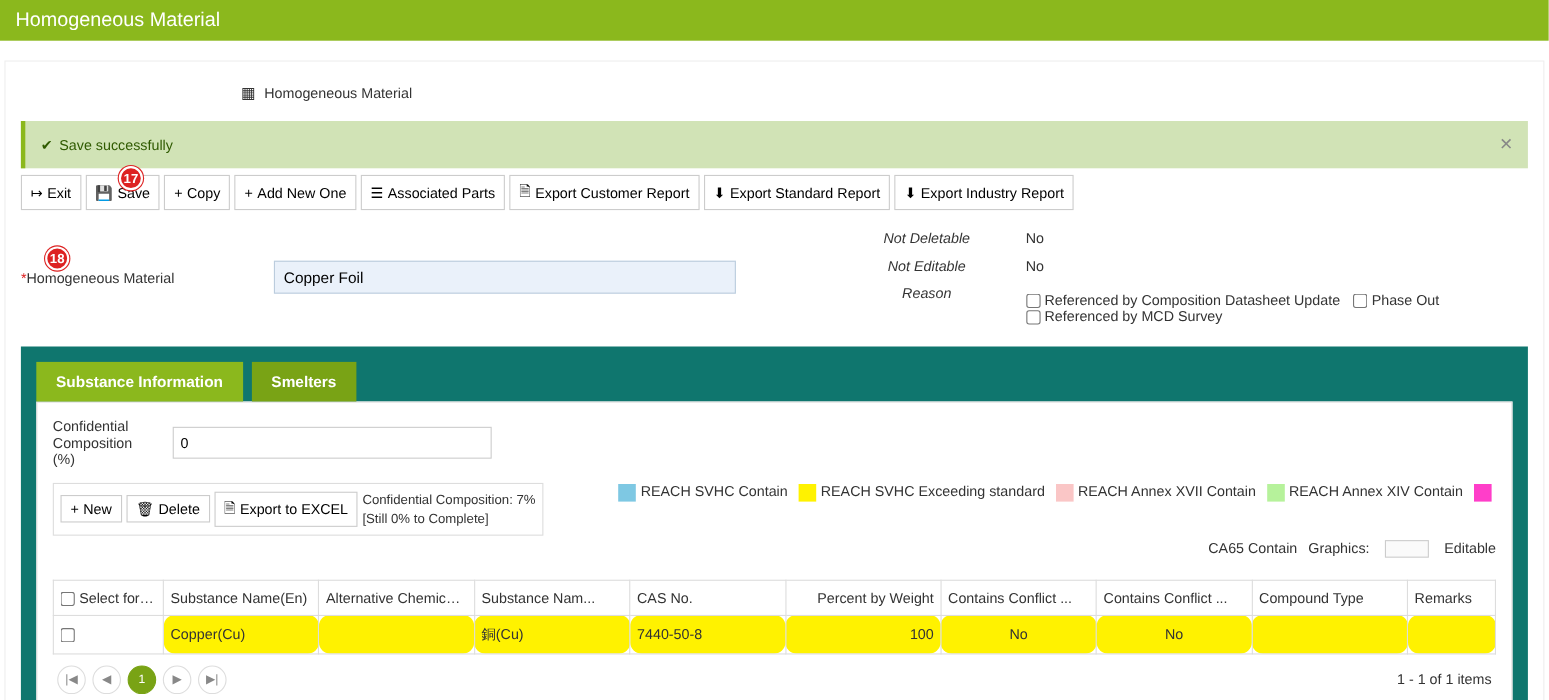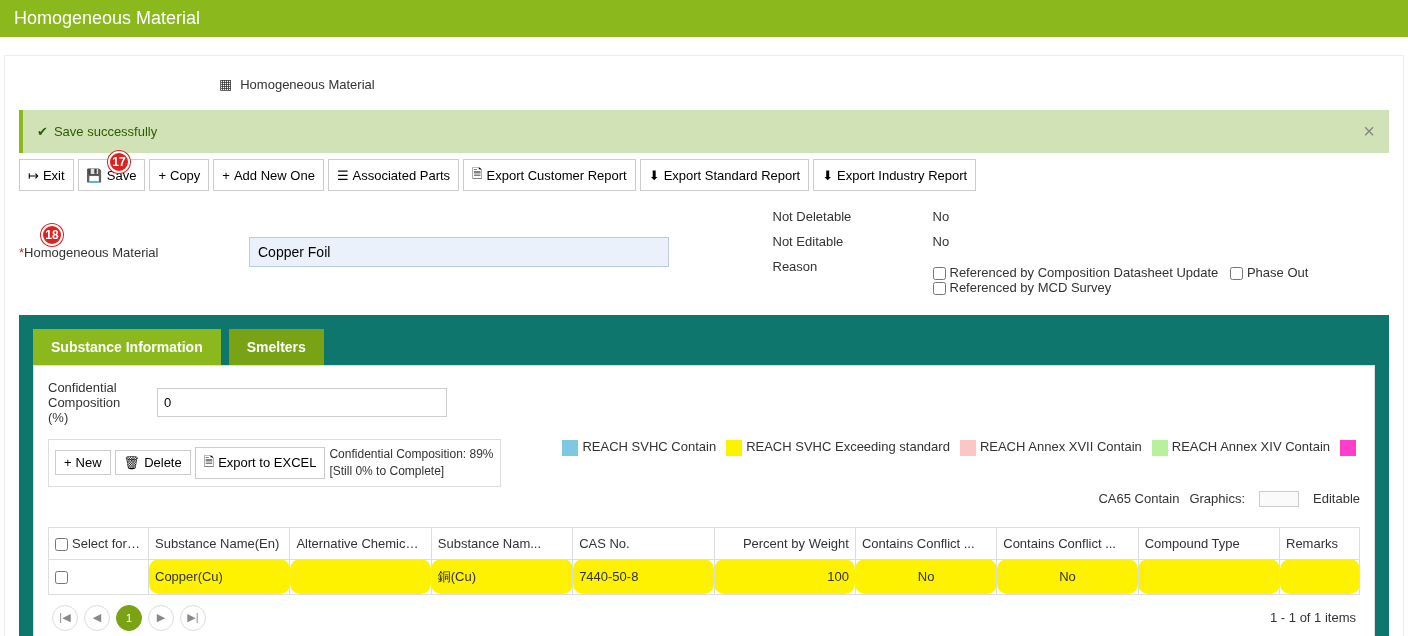--- a/index.html
+++ b/index.html
@@ -16,21 +16,21 @@
 .badge-18 { left: 36px; top: 168px; }
 .toolbar { display: flex; gap: 4px; margin-bottom: 18px; flex-wrap: wrap; }
 .btn { background: #fff; border: 1px solid #ccc; padding: 4px 8px; font-size: 13px; display: inline-flex; align-items: center; gap: 4px; cursor: pointer; white-space: nowrap; }
 .form-row { display: flex; margin-bottom: 10px; }
 .form-left { flex: 0 0 55%; display: flex; align-items: center; }
 .req { color: #D22; }
 .label { width: 230px; padding-right: 14px; }
 .text-input { border: 1px solid #bcd; background: #EAF1FA; padding: 6px 8px; font-size: 14px; width: 420px; }
 .form-right { flex: 1; display: flex; flex-direction: column; gap: 10px; }
 .fr-row { display: flex; align-items: flex-start; }
-.fr-label { width: 160px; text-align: left; padding-right: 20px; }
+.fr-label { width: 160px; text-align: center; padding-right: 20px; font-style: italic; }
 .fr-val { }
 .chk { margin-right: 4px; vertical-align: middle; }
 .section-wrap { background: #0f766e; padding: 14px 0 0 0; margin-top: 20px; }
 .tabs { display: flex; gap: 8px; margin-left: 14px; }
 .tab { background: #79A315; color: #fff; padding: 10px 18px; font-weight: bold; font-size: 14px; cursor: pointer; }
 .tab.active { background: #8BB81D; }
 .tab-content { background: #fff; margin: 0 14px 14px 14px; padding: 14px; border: 1px solid #ddd; }
 .conf-row { display: flex; align-items: center; gap: 14px; margin-bottom: 14px; }
 .conf-label { width: 95px; }
 .conf-input { border: 1px solid #ccc; padding: 6px; width: 290px; font-size: 13px; }
@@ -160,21 +160,21 @@
             </button>
           <button class="btn">
               <span>🗑</span>
               <span>Delete</span>
             </button>
           <button class="btn">
               <span>🗎</span>
               <span>Export to EXCEL</span>
             </button>
           <div class="conf-note">
-            <div>Confidential Composition: 89%</div>
+            <div>Confidential Composition: 7%</div>
             <div>[Still 0% to Complete]</div>
           </div>
         </div>
         <div class="legend">
           <span><span class="swatch" style="background:#7EC8E3"></span><span>REACH SVHC Contain</span></span>
           <span><span class="swatch" style="background:#FFF200"></span><span>REACH SVHC Exceeding standard</span></span>
           <span><span class="swatch" style="background:#FAC6C6"></span><span>REACH Annex XVII Contain</span></span>
           <span><span class="swatch" style="background:#B6F29B"></span><span>REACH Annex XIV Contain</span></span>
           <span><span class="swatch" style="background:#FF3EC9"></span></span>
         </div>

